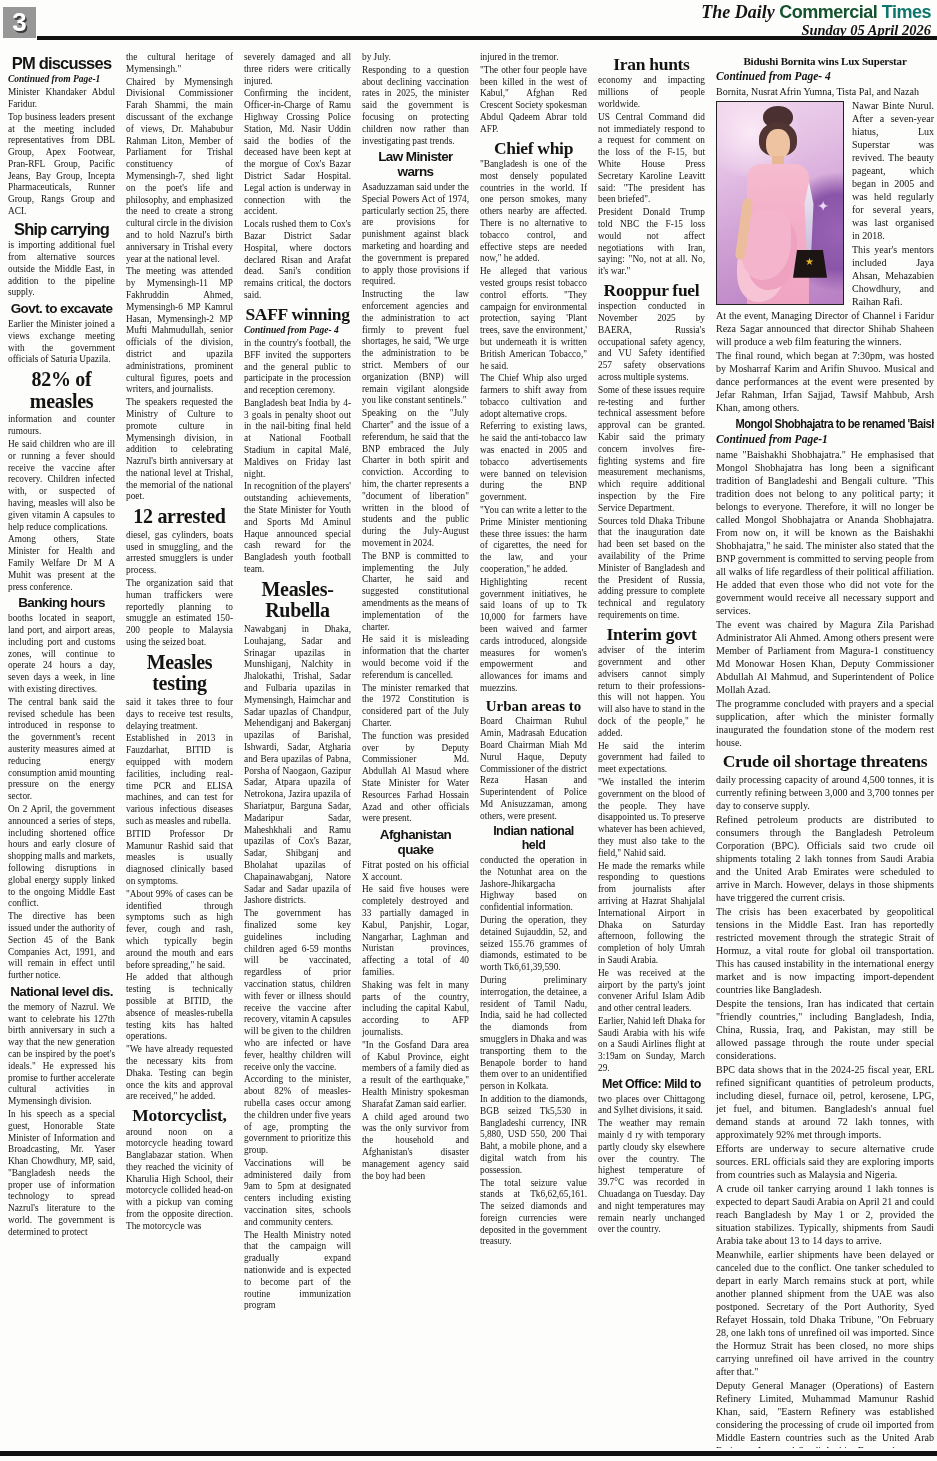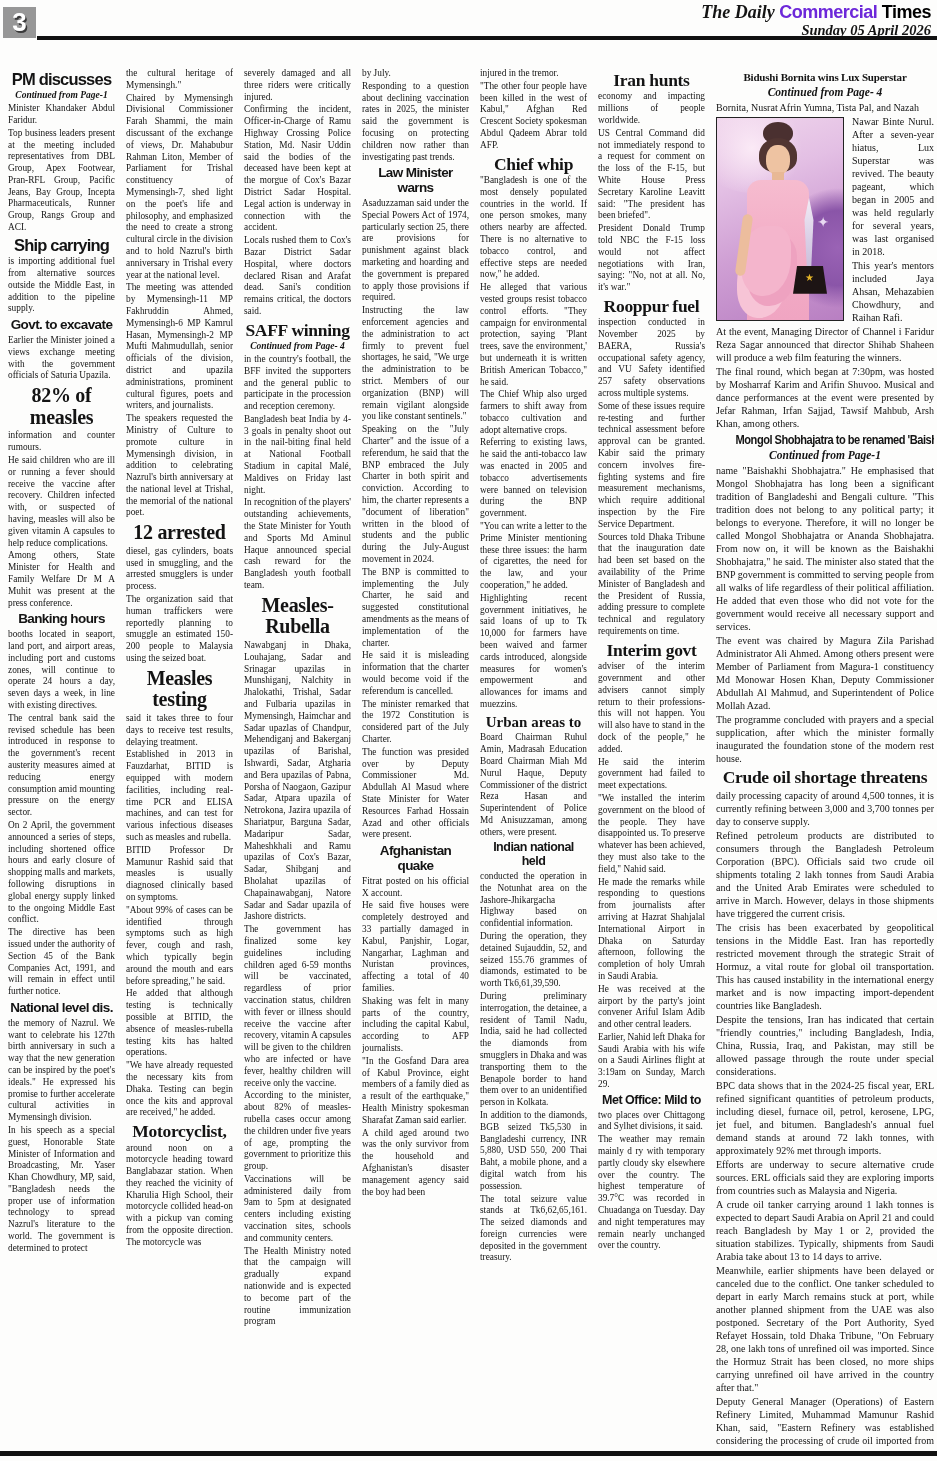--- a/index.html
+++ b/index.html
@@ -21,34 +21,34 @@
   .mh-brand1{font-family:"Liberation Sans",sans-serif;font-style:normal;letter-spacing:-0.5px;}
   .mh-brand2{font-family:"Liberation Sans",sans-serif;font-style:normal;letter-spacing:-0.5px;}
   .mh-date{font-style:italic;font-weight:bold;font-size:14.5px;margin-top:1px;}
   
   #cols{
     position:absolute;left:8px;top:52px;width:921px;bottom:13px;
     display:flex;gap:11px;
   }
   .col{
     width:107px;flex:0 0 107px;overflow:hidden;
-    font-size:9.3px;line-height:11.8px;text-align:justify;margin-top:16px;
+    font-size:9.3px;line-height:11.8px;text-align:justify;
   }
   .col.wide{width:218px;flex:0 0 218px;font-size:10px;line-height:13px;}
   .para{margin:0 0 1px 0;}
   .hd{font-weight:bold;text-align:center;margin:3px 0 2px 0;}
   .hs18{font-family:"Liberation Serif",serif;font-size:17.5px;line-height:1.05;letter-spacing:-0.3px;}
   .hs16{font-family:"Liberation Serif",serif;font-size:20px;line-height:1.08;letter-spacing:-0.3px;}
   .hs15{font-family:"Liberation Serif",serif;font-size:15px;line-height:1.1;}
   .hs14{font-family:"Liberation Serif",serif;font-size:11px;line-height:1.15;letter-spacing:-0.2px;}
   .hc17{font-family:"Liberation Sans",sans-serif;font-size:16.5px;line-height:1.05;letter-spacing:-0.8px;}
   .hc14{font-family:"Liberation Sans",sans-serif;font-size:13.5px;line-height:1.1;letter-spacing:-0.6px;}
   .hc13{font-family:"Liberation Sans",sans-serif;font-size:12.5px;line-height:1.1;letter-spacing:-0.5px;}
   .squeeze{white-space:nowrap;transform:scaleX(0.82);transform-origin:center;}
-  .cont{font-weight:bold;font-style:italic;text-align:center;font-size:9.5px;margin:0 0 1px 0;}
+  .cont{font-weight:bold;font-style:italic;text-align:left;font-size:9.5px;margin:0 0 1px 0;}
   .col.wide .cont{font-size:11.5px;margin-bottom:2px;}
   
   .photo{
     float:left;width:126px;height:202px;margin:2px 8px 2px 0;border:1px solid #222;
     position:relative;overflow:hidden;
     background:linear-gradient(160deg,#f0d6ec 0%,#e3bfe4 30%,#cf9fd4 60%,#b87fc2 100%);
   }
   .ph-glow1{position:absolute;left:-20px;top:-15px;width:110px;height:90px;border-radius:50%;
     background:radial-gradient(circle,#fbeaf6 0%,rgba(251,234,246,0) 70%);}
   .ph-arc{position:absolute;right:-40px;top:60px;width:90px;height:140px;border-radius:50%;
@@ -75,21 +75,21 @@
 </head>
 <body>
 
 <div class="header">
   <div class="pagebox">
     <span>3</span>
   </div>
   <div class="toprule"></div>
   <div class="masthead">
     <div class="mh-line1">
-      <span>The Daily </span><span class="mh-brand1" style="color: #6d28d9;">Commercial</span><span class="mh-brand2" style="color: #000000; margin-top: 6px;"> Times</span>
+      <span>The Daily </span><span class="mh-brand1" style="color: #14532d;">Commercial</span><span class="mh-brand2" style="color: #0f766e; margin-top: 6px;"> Times</span>
     </div>
     <div class="mh-date">Sunday 05 April 2026</div>
   </div>
 </div>
 
 <div id="cols">
     <div class="col">
       <div class="hd hc17">PM discusses</div>
       <div class="cont">Continued from Page-1</div>
       <div class="para">Minister Khandaker Abdul Faridur.</div>

